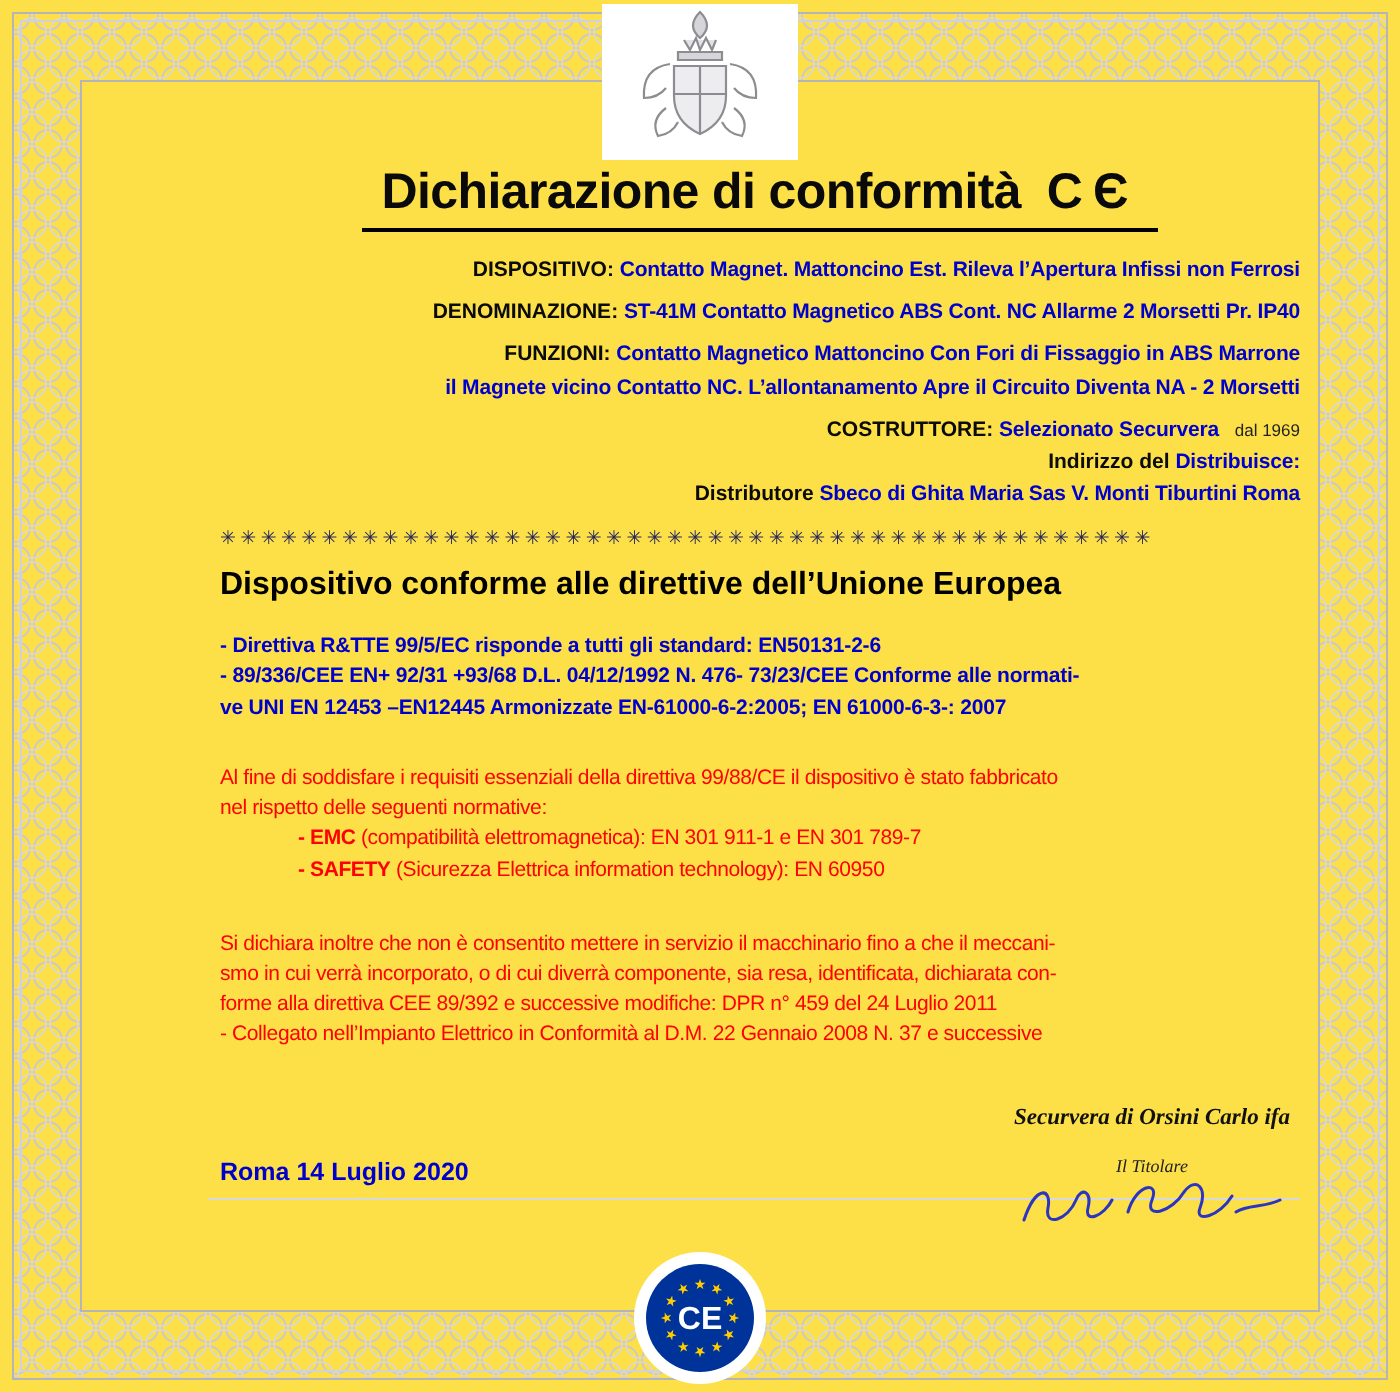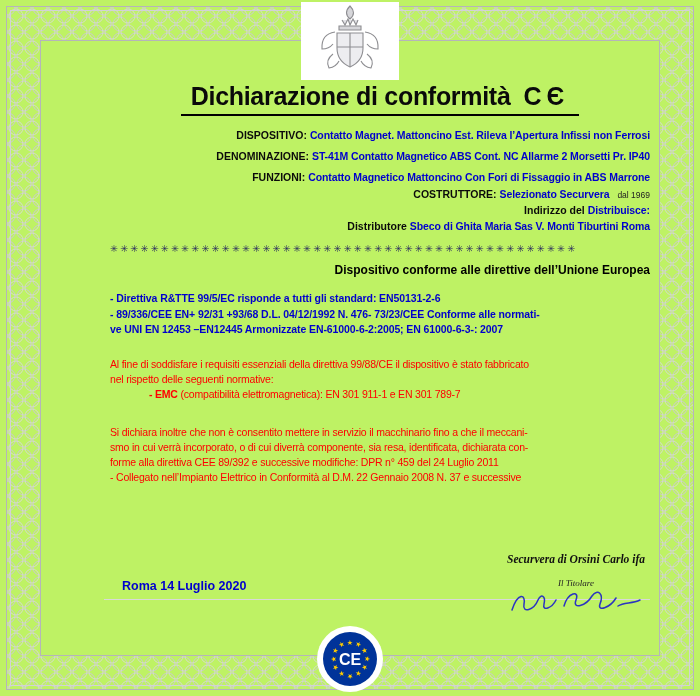--- a/index.html
+++ b/index.html
@@ -1,19 +1,19 @@
 <!DOCTYPE html>
 <html><head>
 <meta charset="utf-8">
 <style>
   * { margin:0; padding:0; box-sizing:border-box; }
   html,body { background:#ffffff; }
   body { font-family:"Liberation Sans", sans-serif; color:#111; }
 
-  .page { position:relative; width:700px; height:696px; margin:0 auto; background:#bef264; overflow:hidden; }
+  .page { position:relative; width:700px; height:696px; margin:0 auto; background:#fde047; overflow:hidden; }
 
   .border-svg { position:absolute; inset:0; z-index:1; }
 
   .crest { position:absolute; top:2px; left:50%; transform:translateX(-50%);
            width:98px; height:78px; background:#fff; z-index:3;
            display:flex; align-items:center; justify-content:center; }
 
   .content { position:absolute; left:40px; right:40px; top:80px; bottom:40px; z-index:2;
              padding:0 10px 0 70px; font-size:10.5px; }
 
@@ -24,31 +24,31 @@
 
   .frow { margin:0 0 7px; line-height:1.35; white-space:nowrap;text-align:right; }
   .frow.tight { margin-bottom:2px; }
   .flabel { display:inline-block; width:103px; font-weight:700; color:#0b0b0b; vertical-align:top; }
   .fvalue { color:#0000cd; font-weight:700; letter-spacing:-0.1px; }
   .small-note { font-size:8.5px; color:#222; font-weight:400; margin-left:5px; letter-spacing:0; }
 
   .sep-row { white-space:nowrap; overflow:hidden; color:#26265e; font-size:9.5px;
              letter-spacing:2.2px; margin:10px 0 8px; line-height:12px; }
 
-  .heading { text-align:right; font-weight:700; color:#000; font-size:12px; margin:0 0 14px; }
+  .heading { text-align:left; font-weight:700; color:#000; font-size:16px; margin:0 0 14px; }
 
   .blue-line { color:#0000cd; font-weight:700; white-space:nowrap; line-height:1.45; letter-spacing:-0.1px; }
   .red-line  { color:#ff0000; font-weight:400; white-space:nowrap; line-height:1.45; letter-spacing:-0.2px; }
   .red-strong { font-weight:700;margin-left:39px; }
 
   .blk-directives { margin:0 0 20px; }
   .blk-req { margin:0 0 22px; }
 
   .bottom-row { position:absolute; left:70px; right:10px; top:473px; height:84px; }
-  .date { position:absolute; left:12px; top:26px; color:#0000cd; font-weight:700; font-size:12.5px; white-space:nowrap; }
+  .date { position:absolute; left:0; top:26px; color:#0000cd; font-weight:700; font-size:12.5px; white-space:nowrap; }
   .rule { position:absolute; left:-6px; right:0; top:46px; border-top:1px solid #d9d9d9; }
   .sig-block { position:absolute; right:4px; top:0; text-align:center; z-index:2; }
   .sig-company { font-family:"Liberation Serif", serif; font-style:italic; font-weight:700; font-size:11.5px; color:#111; white-space:nowrap; }
   .sig-role { font-family:"Liberation Serif", serif; font-style:italic; font-size:9px; color:#222; margin-top:13px; }
   .sig-svg { display:block; margin:-4px auto 0; }
 
   .eu-logo { position:absolute; left:50%; bottom:4px; transform:translateX(-50%); z-index:3;
              background:#fff; border-radius:50%; width:66px; height:66px;
              display:flex; align-items:center; justify-content:center; }
 </style>
@@ -103,20 +103,23 @@
 
     <div class="frow">
       <span class="flabel">DENOMINAZIONE:</span>
       <span class="fvalue">ST-41M Contatto Magnetico ABS Cont. NC Allarme 2 Morsetti Pr. IP40</span>
     </div>
 
     <div class="frow tight">
       <span class="flabel">FUNZIONI:</span>
       <span class="fvalue">Contatto Magnetico Mattoncino Con Fori di Fissaggio in ABS Marrone</span>
     </div>
+    <div class="frow">
+      <span class="fvalue">il Magnete vicino Contatto NC. L’allontanamento Apre il Circuito Diventa NA - 2 Morsetti</span>
+    </div>
 
     <div class="frow tight">
       <span class="flabel">COSTRUTTORE:</span>
       <span class="fvalue">Selezionato Securvera</span>
       <span class="small-note">dal 1969</span>
     </div>
     <div class="frow tight">
       <span class="flabel">Indirizzo del</span>
       <span class="fvalue">Distribuisce:</span>
     </div>
@@ -134,20 +137,24 @@
       <div class="blue-line">- 89/336/CEE EN+ 92/31 +93/68 D.L. 04/12/1992 N. 476- 73/23/CEE Conforme alle normati-</div>
       <div class="blue-line">ve UNI EN 12453 –EN12445 Armonizzate EN-61000-6-2:2005; EN 61000-6-3-: 2007</div>
     </div>
 
     <div class="blk-req">
       <div class="red-line">Al fine di soddisfare i requisiti essenziali della direttiva 99/88/CE il dispositivo è stato fabbricato</div>
       <div class="red-line">nel rispetto delle seguenti normative:</div>
       <div class="red-line">
         <span class="red-strong">- EMC</span>
         <span>(compatibilità elettromagnetica): EN 301 911-1 e EN 301 789-7</span>
+      </div>
+      <div class="red-line">
+        <span class="red-strong">- SAFETY</span>
+        <span>(Sicurezza Elettrica information technology): EN 60950</span>
       </div>
     </div>
 
     <div>
       <div class="red-line">Si dichiara inoltre che non è consentito mettere in servizio il macchinario fino a che il meccani-</div>
       <div class="red-line">smo in cui verrà incorporato, o di cui diverrà componente, sia resa, identificata, dichiarata con-</div>
       <div class="red-line">forme alla direttiva CEE 89/392 e successive modifiche: DPR n° 459 del 24 Luglio 2011</div>
       <div class="red-line">- Collegato nell’Impianto Elettrico in Conformità al D.M. 22 Gennaio 2008 N. 37 e successive</div>
     </div>
 

